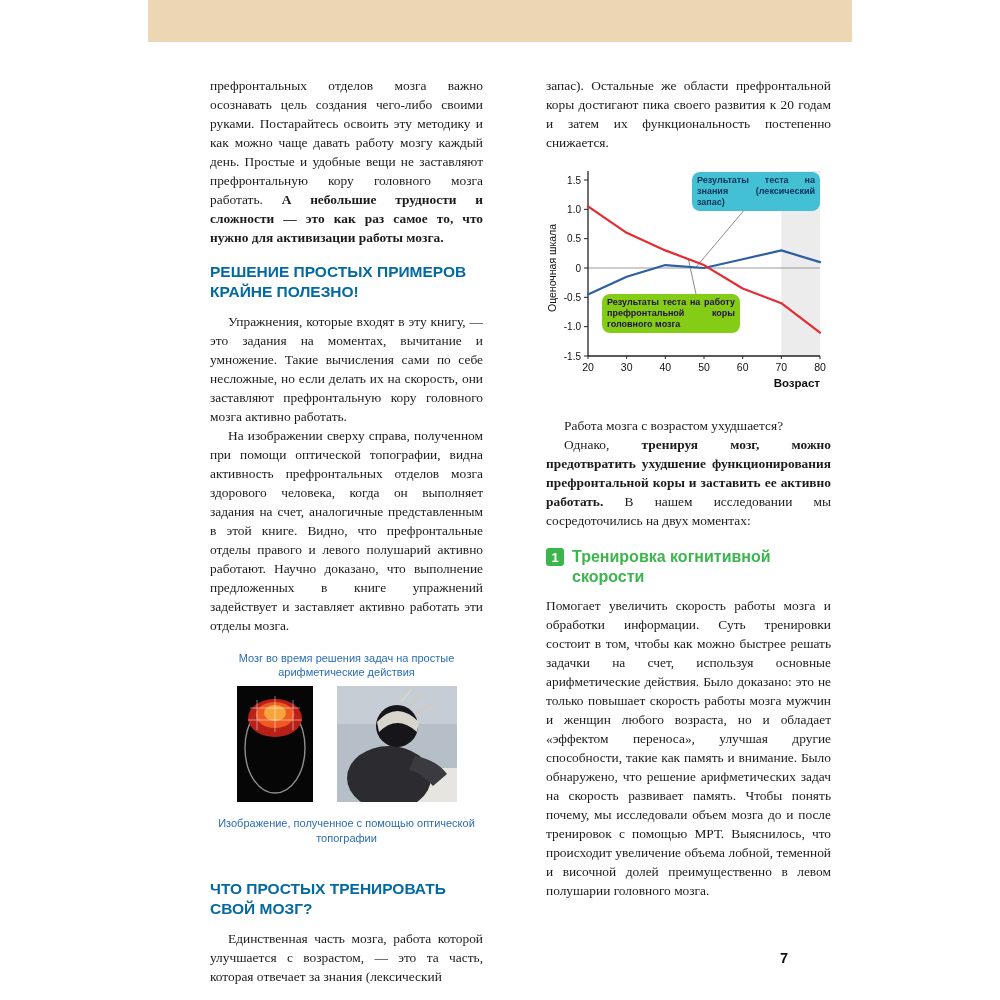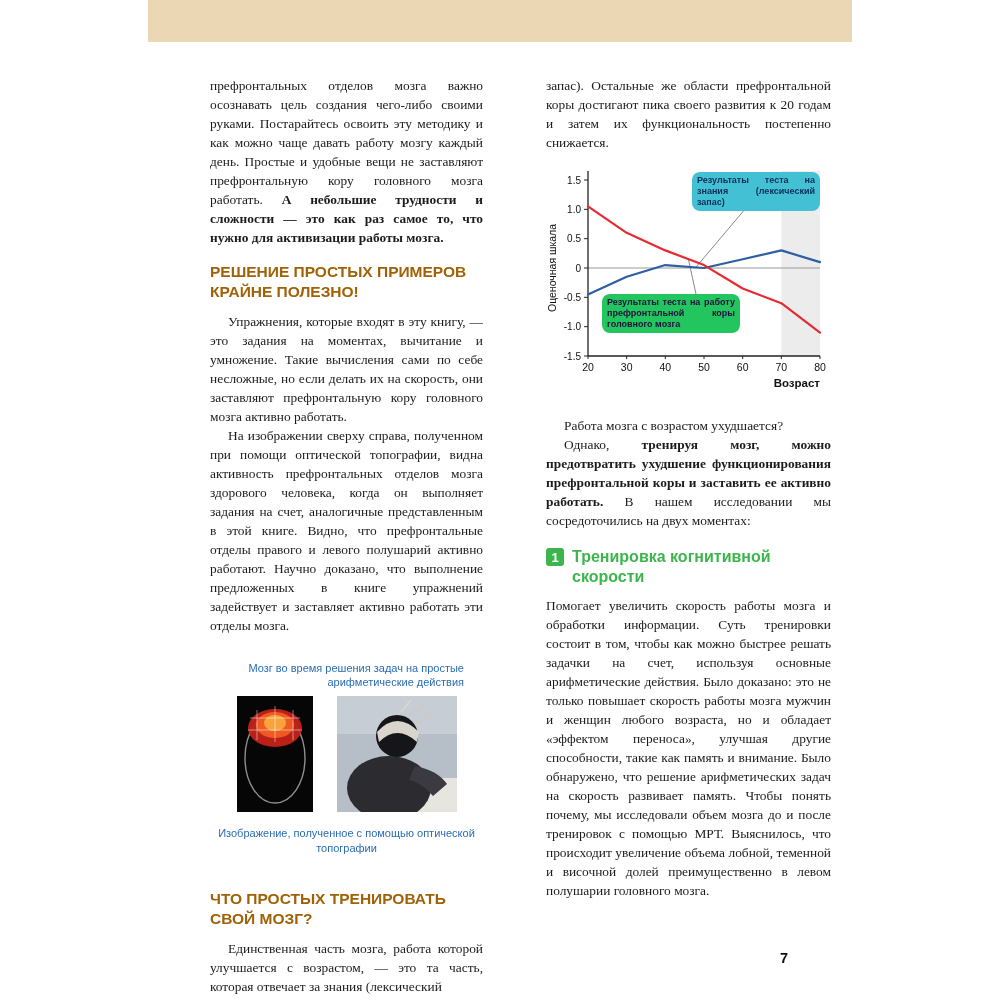--- a/index.html
+++ b/index.html
@@ -4,25 +4,25 @@
 <style>
   html,body{margin:0;padding:0;background:#ffffff;}
   .page{position:relative;width:1000px;height:1000px;background:#ffffff;overflow:hidden;
         font-family:"Liberation Serif", serif;color:#1b1b1b;}
   .band{position:absolute;left:148px;top:0;width:704px;height:42px;background:#ebd7b4;}
   .col{position:absolute;font-size:13.4px;line-height:19px;text-align:justify;}
   .col-left{left:210px;top:76px;width:273px;}
   .col-right{left:506px;top:76px;width:285px;margin-left:40px;}
   p{margin:0;}
   p.ind{text-indent:18px;}
-  .h-cyan{font-family:"Liberation Sans", sans-serif;font-weight:bold;color:#a16207;
+  .h-cyan{font-family:"Liberation Sans", sans-serif;font-weight:bold;color:#0369a1;
           font-size:15.5px;line-height:1.28;margin:15px 0 10px;text-align:left;}
   .cap{font-family:"Liberation Sans", sans-serif;color:#2a6db5;font-size:11px;
        line-height:1.3;text-align:center;}
-  .cap-top{margin:26px auto 7px;width:235px;text-align:right;}
+  .cap-top{margin:16px auto 7px;width:235px;}
   .cap-bot{margin:14px auto 0;width:268px;}
   .imgrow{display:flex;justify-content:center;gap:24px;}
   .green-h{display:flex;gap:8px;margin:17px 0 10px;font-family:"Liberation Sans", sans-serif;text-align:left;}
   .green-num{width:18px;height:18px;background:#3cb64c;color:#fff;font-weight:bold;font-size:13px;
              display:flex;align-items:center;justify-content:center;border-radius:3px;flex:0 0 auto;margin-top:1px;}
   .green-title{color:#3cb64c;font-weight:bold;font-size:16px;line-height:1.22;}
   .chart-wrap{position:relative;width:285px;height:240px;margin:14px 0 10px;}
   .chart-label{position:absolute;font-family:"Liberation Sans", sans-serif;font-size:9px;
                font-weight:bold;line-height:1.22;padding:3px 5px;border-radius:8px;}
   .lbl-knowledge{left:146px;top:6px;width:118px;}
@@ -119,21 +119,21 @@
           <line x1="274" y1="190" x2="274" y2="193" stroke="#222" stroke-width="1"></line>
           <text x="274" y="205" text-anchor="middle" font-size="10.5" fill="#111" font-family="&quot;Liberation Sans&quot;, sans-serif">80</text>
           <line x1="205" y1="36" x2="150.26666666666665" y2="100.82666666666667" stroke="#8a8a8a" stroke-width="1"></line>
           <line x1="150" y1="128" x2="142.53333333333333" y2="93.78666666666666" stroke="#8a8a8a" stroke-width="1"></line>
           <polyline points="42,128.4 80.66666666666666,110.79999999999998 119.33333333333333,99.06666666666666 158,102 196.66666666666666,93.2 235.33333333333334,84.39999999999999 274,96.13333333333333" fill="none" stroke="#2e5fa3" stroke-width="2.2" stroke-linejoin="round" stroke-linecap="round"></polyline>
           <polyline points="42,40.4 80.66666666666666,66.8 119.33333333333333,84.39999999999999 158,99.06666666666666 196.66666666666666,122.53333333333333 235.33333333333334,137.20000000000002 274,166.53333333333333" fill="none" stroke="#e62a32" stroke-width="2.2" stroke-linejoin="round" stroke-linecap="round"></polyline>
           <text x="10" y="102" text-anchor="middle" font-size="10.5" fill="#111" font-family="&quot;Liberation Sans&quot;, sans-serif" transform="rotate(-90 10 102)">Оценочная шкала</text>
           <text x="274" y="221" text-anchor="end" font-size="11.5" font-weight="bold" fill="#111" font-family="&quot;Liberation Sans&quot;, sans-serif">Возраст</text>
         </svg>
       <div class="chart-label lbl-knowledge" id="lbl-knowledge" style="background: rgb(68, 192, 213); color: rgb(12, 47, 86);">Результаты теста на знания (лексический запас)</div>
-      <div class="chart-label lbl-prefrontal" id="lbl-prefrontal" style="background: #22c55e; color: rgb(35, 16, 65);">Результаты теста на работу префронтальной коры головного мозга</div>
+      <div class="chart-label lbl-prefrontal" id="lbl-prefrontal" style="background: #84cc16; color: rgb(35, 16, 65);">Результаты теста на работу префронтальной коры головного мозга</div>
     </div>
 
     <p class="ind">Работа мозга с возрастом ухудшается?</p>
     <p class="ind"><span>Однако, </span><b>тренируя мозг, можно предотвратить ухудшение функционирования префронтальной коры и заставить ее активно работать.</b><span> В нашем исследовании мы сосредоточились на двух моментах:</span></p>
 
     <div class="green-h">
       <div class="green-num">1</div>
       <div class="green-title">Тренировка когнитивной скорости</div>
     </div>
 

